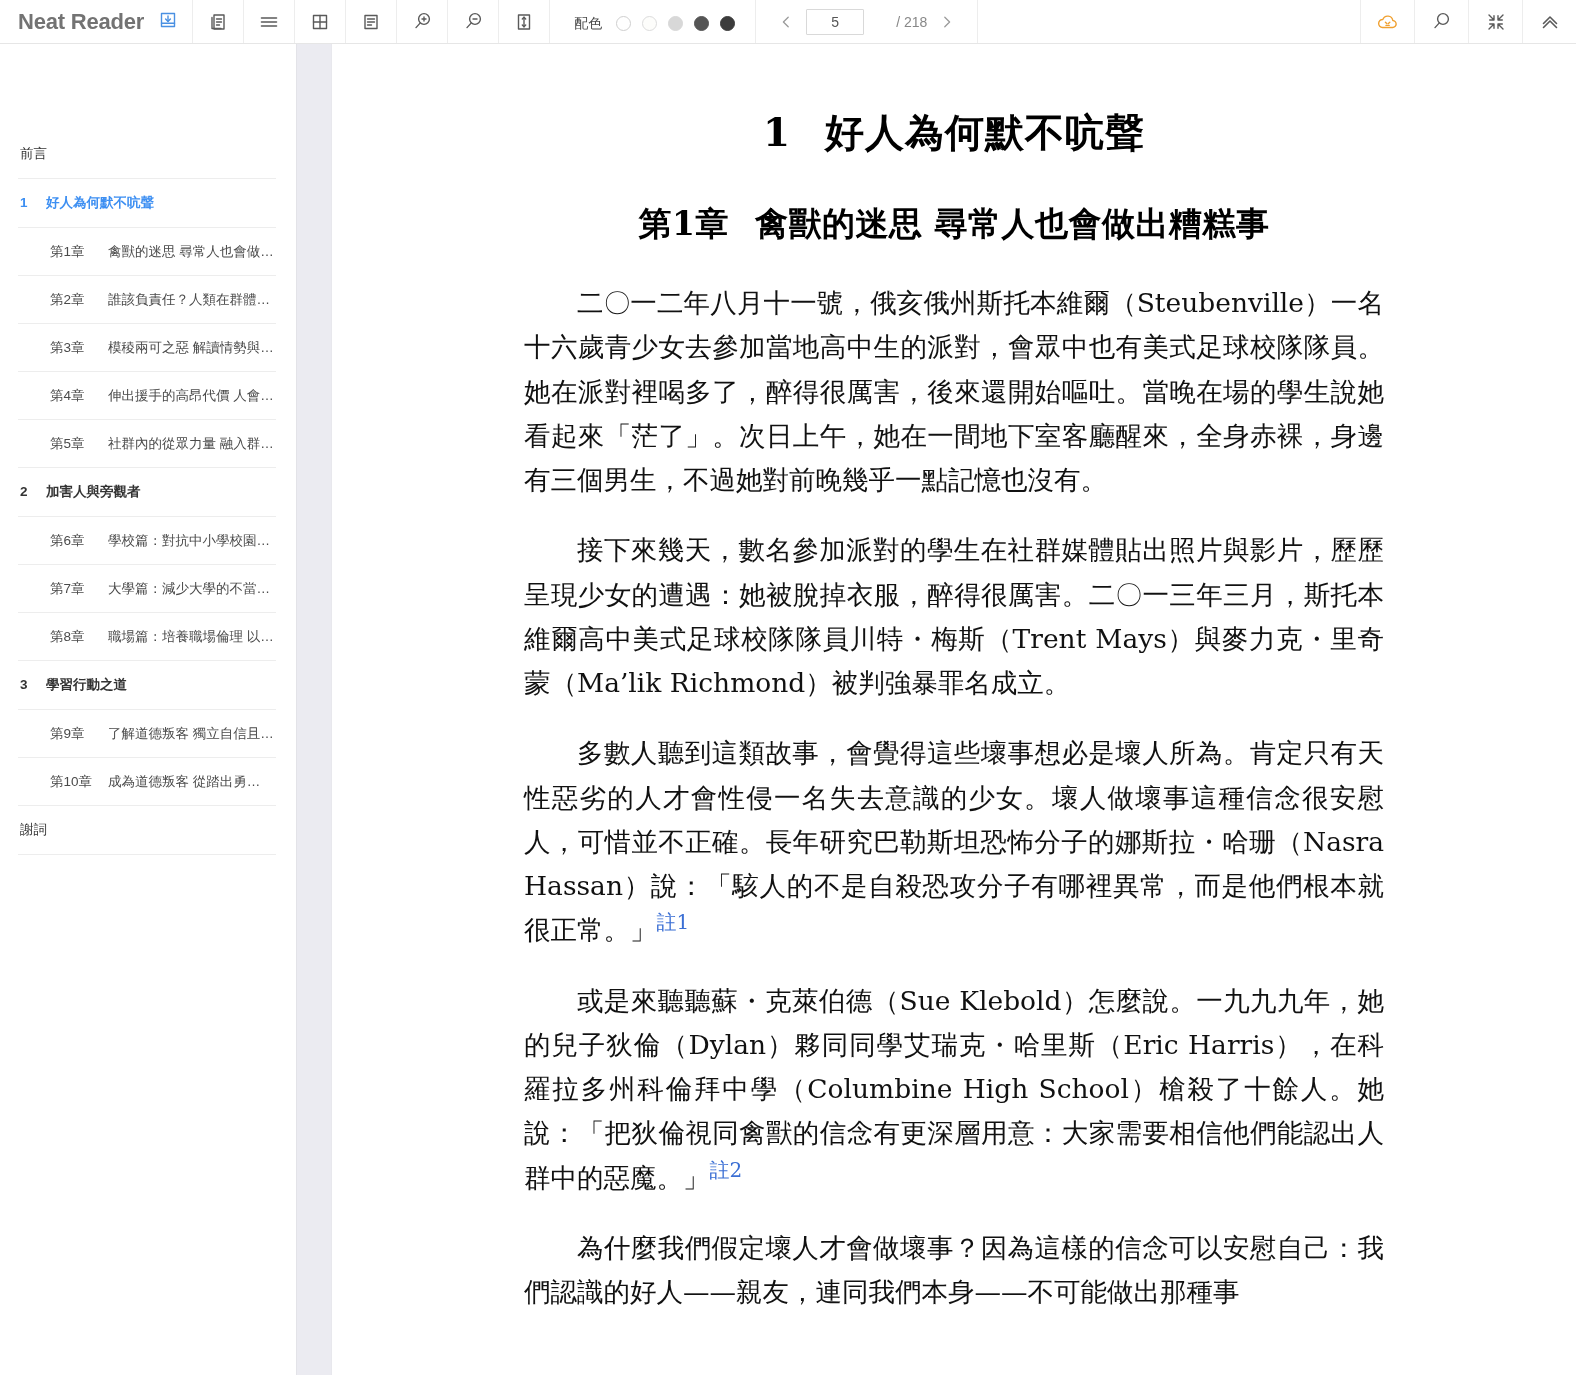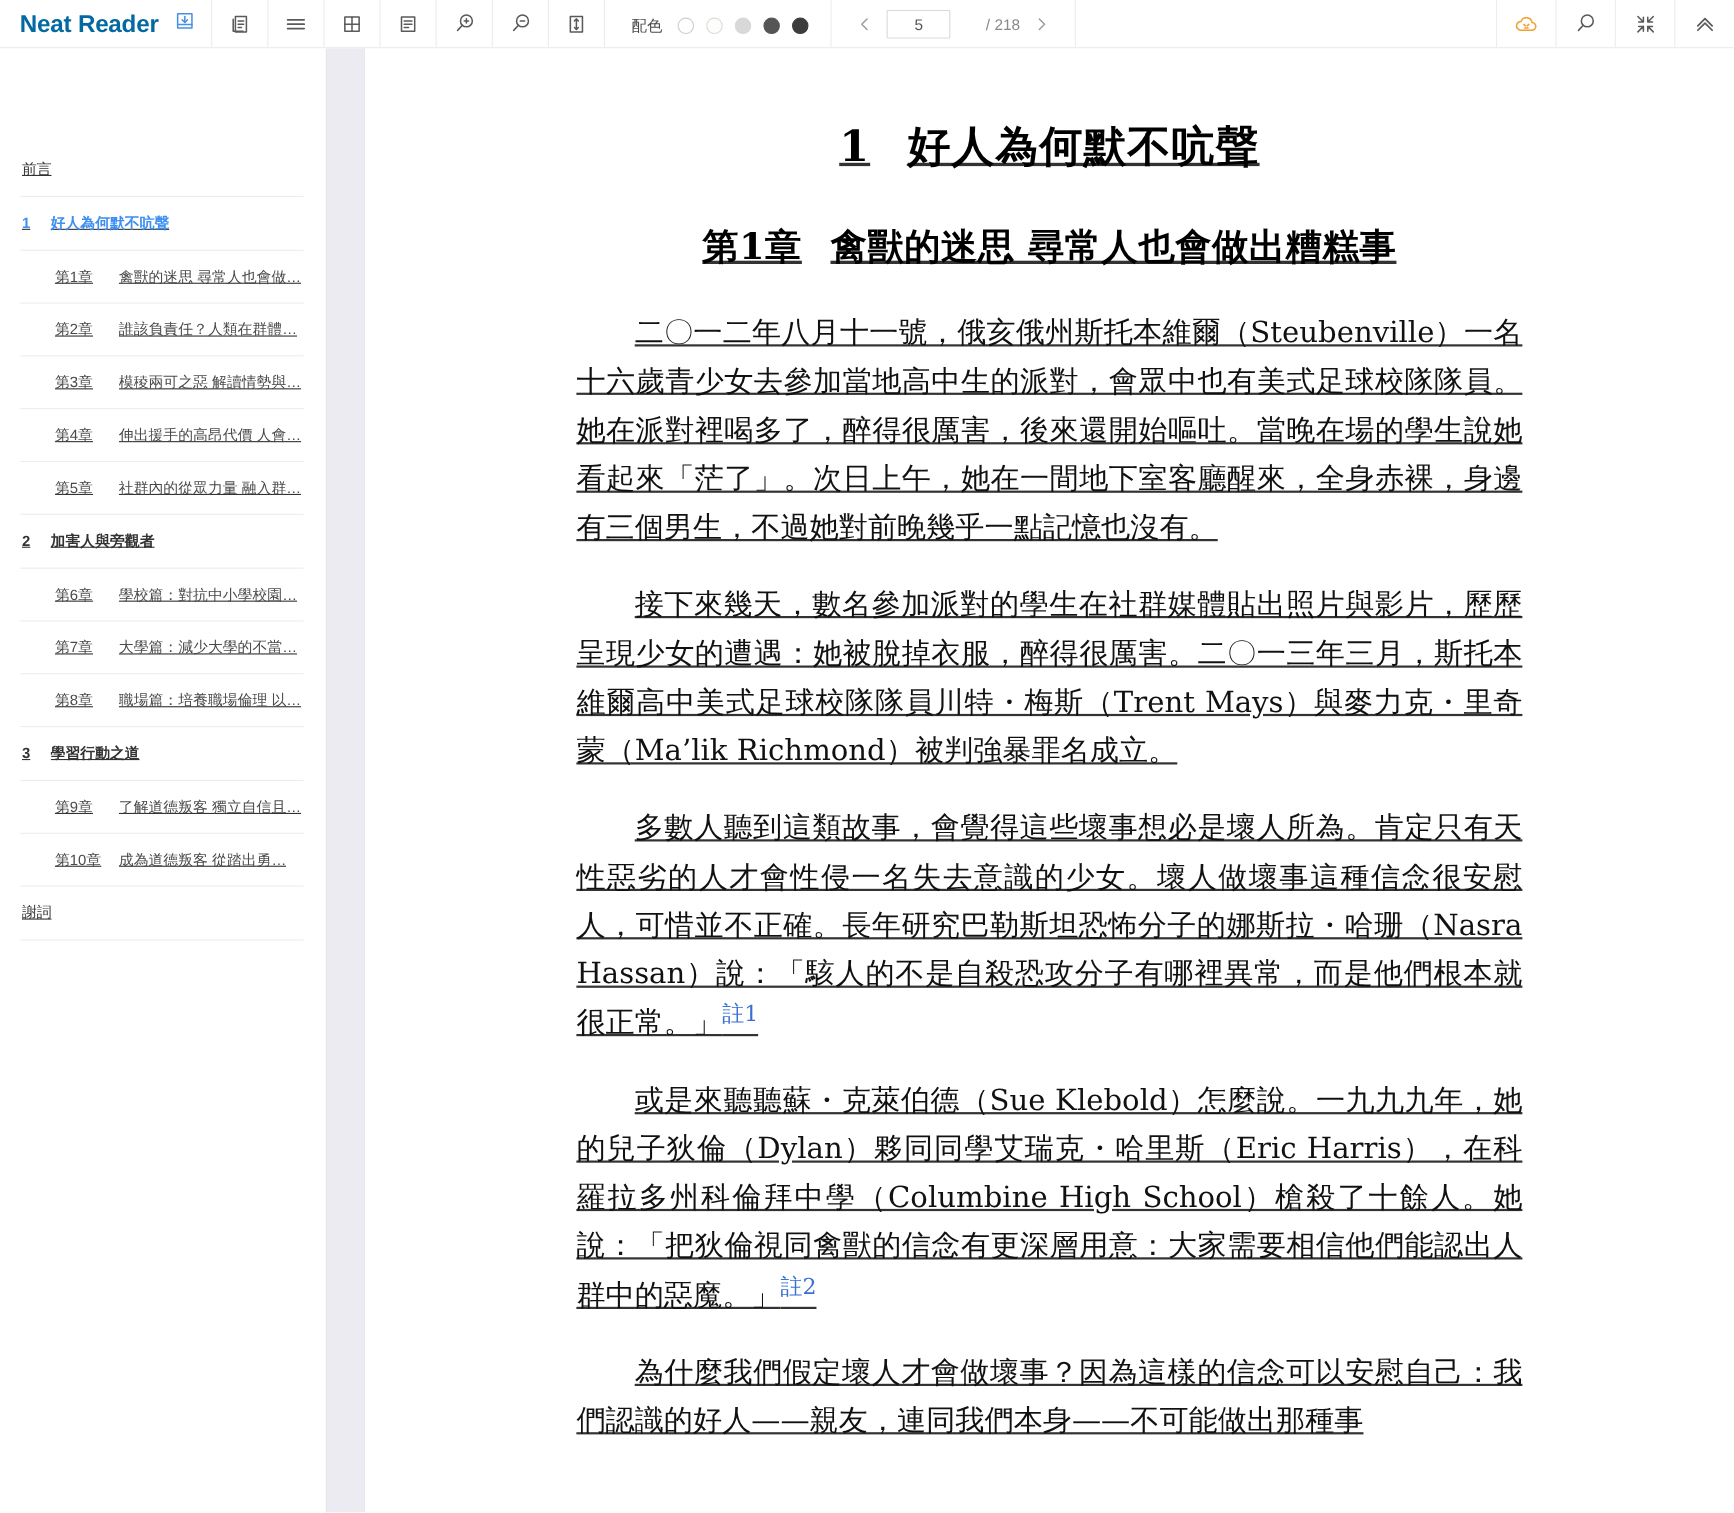--- a/index.html
+++ b/index.html
@@ -30,21 +30,21 @@
   .brand-cell {
     display: flex;
     align-items: center;
     padding: 0 14px 0 18px;
     border-right: 1px solid #ededed;
     gap: 14px;
   }
   .brand-name {
     font-size: 22px;
     font-weight: bold;
-    color: #0369a1;
+    color: #737373;
     letter-spacing: -0.2px;
     white-space: nowrap;
   }
   .tb-btn {
     width: 50px;
     display: flex;
     align-items: center;
     justify-content: center;
     border-right: 1px solid #ededed;
     cursor: pointer;
@@ -107,21 +107,20 @@
     margin-left: 20px;
   }
   .tb-spacer { flex: 1; }
   .tb-right { display: flex; align-items: stretch; }
   .tb-right .tb-btn { border-right: none; border-left: 1px solid #ededed; width: 53px; }
 
   
   .app-body {
     display: flex;
     height: calc(1375px - 44px);
-    text-decoration: underline;
   }
   .sidebar {
     width: 296px;
     flex: 0 0 296px;
     background: #ffffff;
     box-sizing: border-box;
     padding: 0 0 0 0;
     overflow: hidden;
     position: relative;
   }

